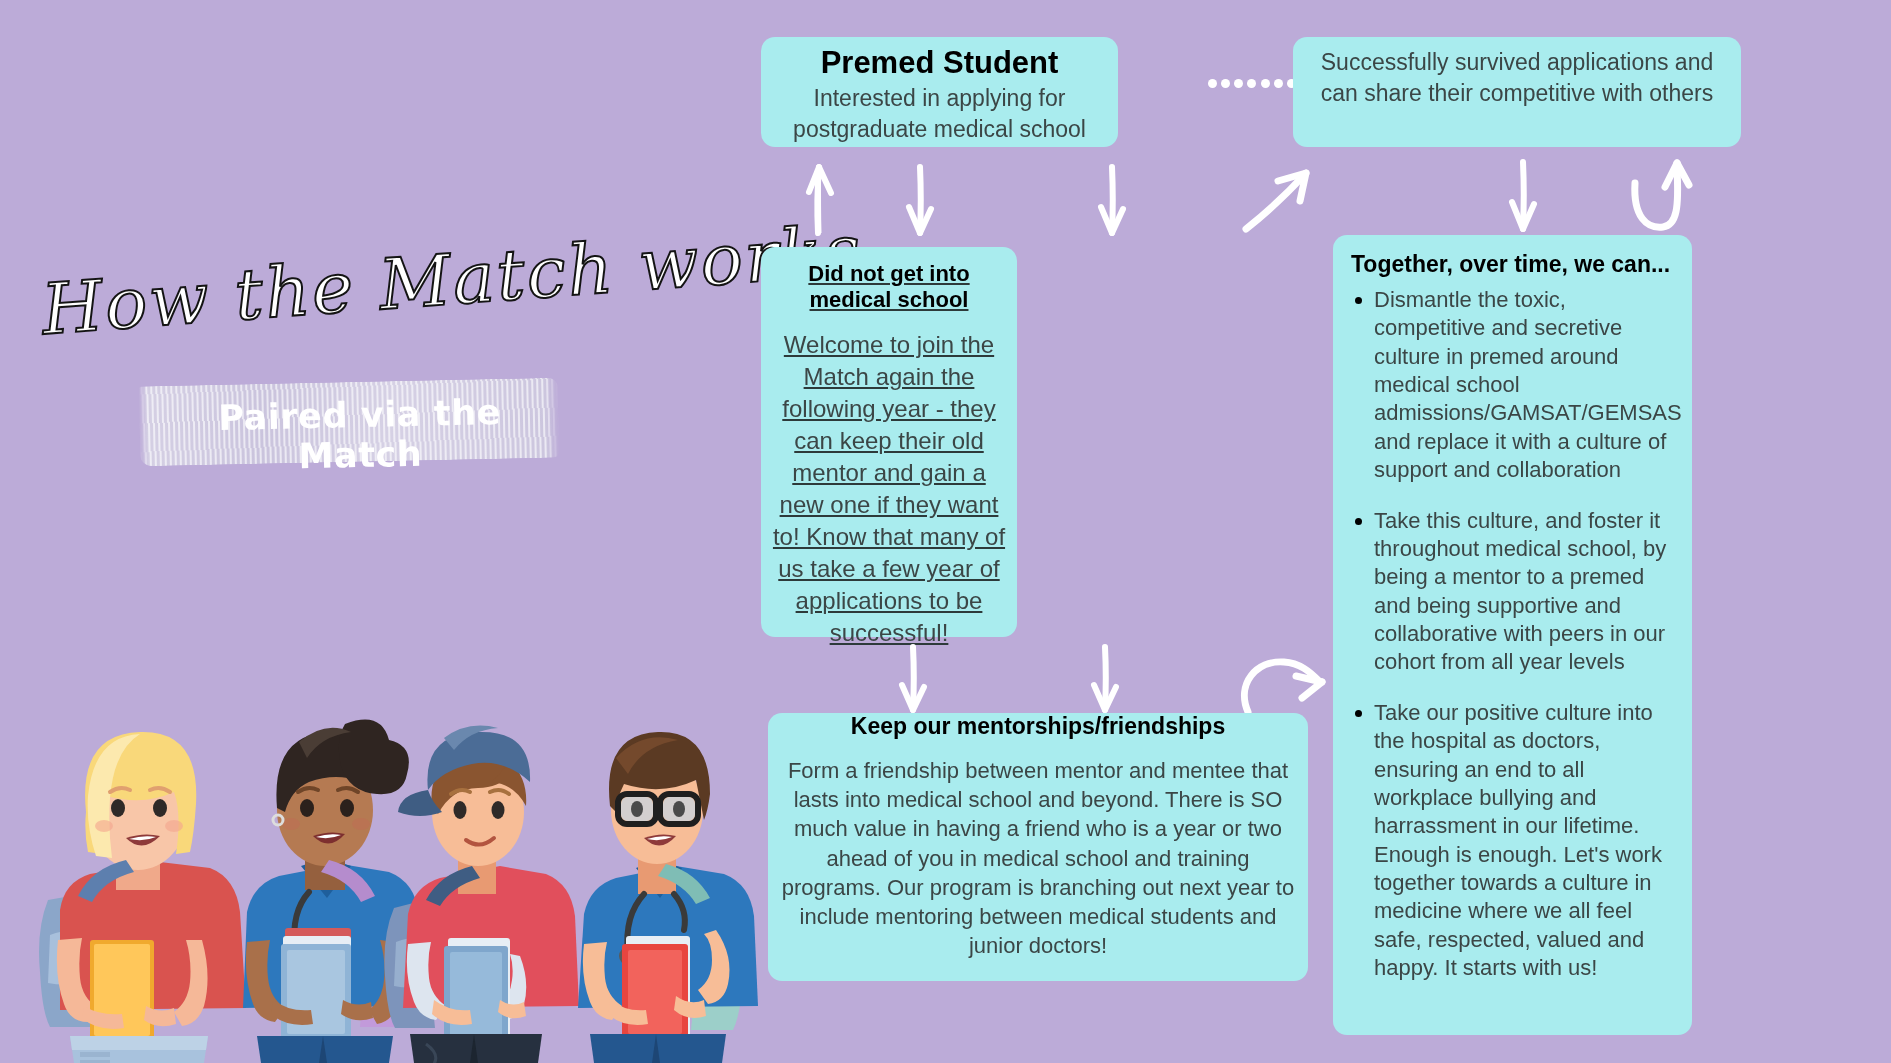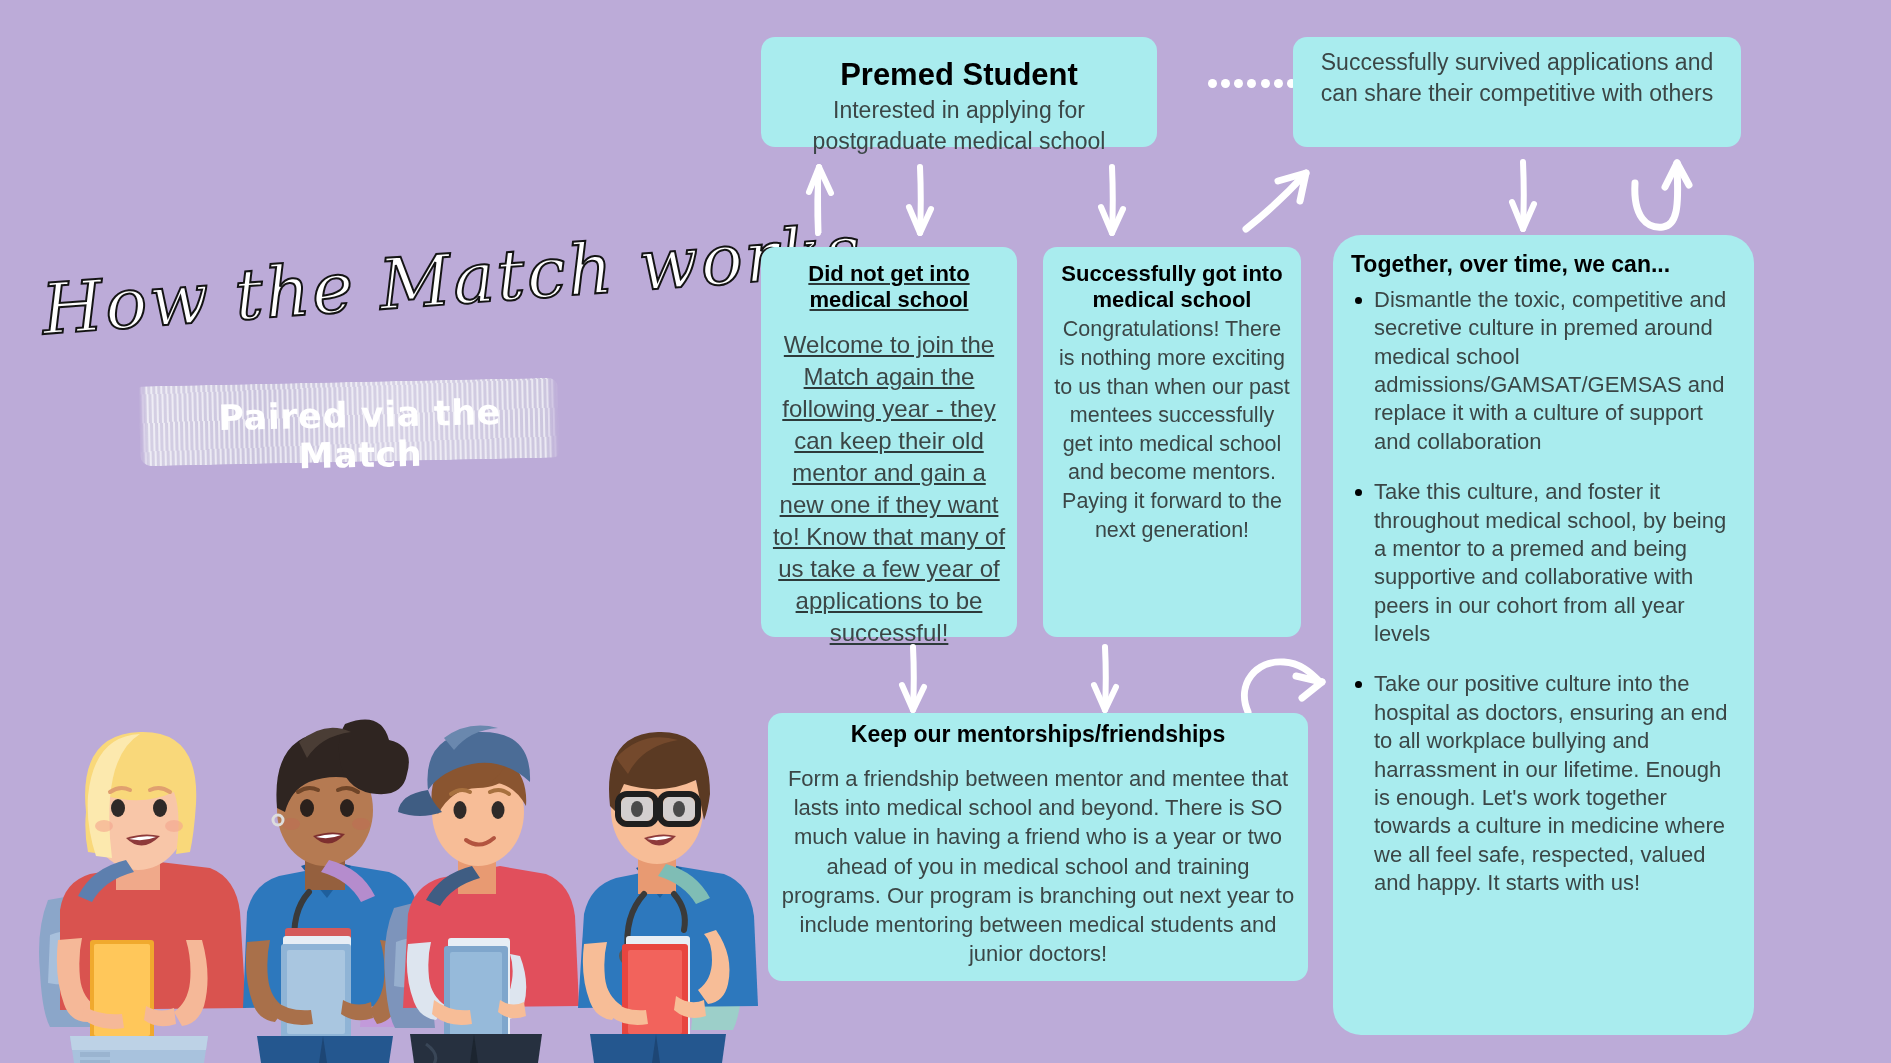--- a/index.html
+++ b/index.html
@@ -25,21 +25,21 @@
     text-align:center;
     line-height:1.17;
   }
   .card .bdy{
     text-align:center;
     line-height:1.33;
     color:#3b4646;
   }
 
   
-  #premed{ left:761px; top:37px; width:396px; height:110px; padding-top:20px; }
+  #premed{ left:761px; top:37px; width:357px; height:110px; padding-top:8px; }
   #premed .ttl{ font-size:31px; }
   #premed .bdy{ font-size:23px; margin-top:2px; }
 
   #medstudent{ left:1293px; top:37px; width:448px; height:110px; padding-top:8px; }
   #medstudent .ttl{ font-size:31px; }
   #medstudent .bdy{ font-size:23px; margin-top:2px; }
 
   .dotline{
     position:absolute;
     left:1208px; top:78px; width:88px; height:10px;
@@ -51,41 +51,41 @@
   #didnot{ left:761px; top:247px; width:256px; height:390px; padding:14px 10px;text-decoration:underline; }
   #didnot .ttl{ font-size:22px; }
   #didnot .bdy{ font-size:24px; margin-top:17px; }
 
   #gotin{ left:1043px; top:247px; width:258px; height:390px; padding:14px 10px; }
   #gotin .ttl{ font-size:22px; }
   #gotin .bdy{ font-size:21.5px; margin-top:3px; }
 
   
   #together{
-    left:1333px; top:235px; width:421px; height:800px;
-    padding:16px 14px 10px 14px; text-align:left;border-radius:28px;
+    left:1333px; top:235px; width:359px; height:800px;
+    padding:16px 14px 10px 14px; text-align:left;
   }
   #together .ttl{ font-size:23px; text-align:left; margin-left:4px; }
   #together ul{ list-style:none; margin-top:8px; }
   #together li{
     position:relative;
     padding-left:27px;
     font-size:22px;
     line-height:1.29;
     color:#3b4646;
     margin-bottom:22px;
   }
   #together li::before{
     content:"";
     position:absolute; left:8px; top:11px;
     width:7px; height:7px; border-radius:50%; background:#000;
   }
 
   
-  #keep{ left:768px; top:713px; width:540px; height:268px; padding:8px 10px; }
+  #keep{ left:768px; top:713px; width:540px; height:268px; padding:0 10px; }
   #keep .ttl{ font-size:23px; }
   #keep .bdy{ font-size:22px; margin-top:16px; }
 
   
   #headwrap{ position:absolute; left:20px; top:265px; width:700px; height:240px; }
   #script{
     position:absolute; left:22px; top:4px; width:680px;
     font-family:"DejaVu Serif", serif;
     font-style:italic;
     font-size:70px;
@@ -205,24 +205,20 @@
       <path d="M52 8 L40 32" stroke="#fff" stroke-width="7" fill="none" stroke-linecap="round"></path>
       <path d="M52 8 L64 30" stroke="#fff" stroke-width="7" fill="none" stroke-linecap="round"></path>
     </svg>
   </div>
 
   <div class="card" id="didnot">
     <div class="ttl">Did not get into medical school</div>
     <div class="bdy">Welcome to join the Match again the following year - they can keep their old mentor and gain a new one if they want to! Know that many of us take a few year of applications to be successful!</div>
   </div>
 
-  <div class="card" id="gotin">
-    <div class="ttl">Successfully got into medical school</div>
-    <div class="bdy">Congratulations! There is nothing more exciting to us than when our past mentees successfully get into medical school and become mentors. Paying it forward to the next generation!</div>
-  </div>
 
   <div class="card" id="together">
     <div class="ttl">Together, over time, we can...</div>
     <ul>
       <li>Dismantle the toxic, competitive and secretive culture in premed around  medical school admissions/GAMSAT/GEMSAS and replace it with a culture of support and collaboration</li>
       <li>Take this culture, and foster it throughout medical school, by being a mentor to a premed and being supportive and collaborative with peers in our cohort from all year levels</li>
       <li>Take our positive culture into the hospital as doctors, ensuring an end to all workplace bullying and harrassment in our lifetime. Enough is enough. Let's work together towards a culture in medicine where we all feel safe, respected, valued and happy. It starts with us!</li>
     </ul>
   </div>
 

